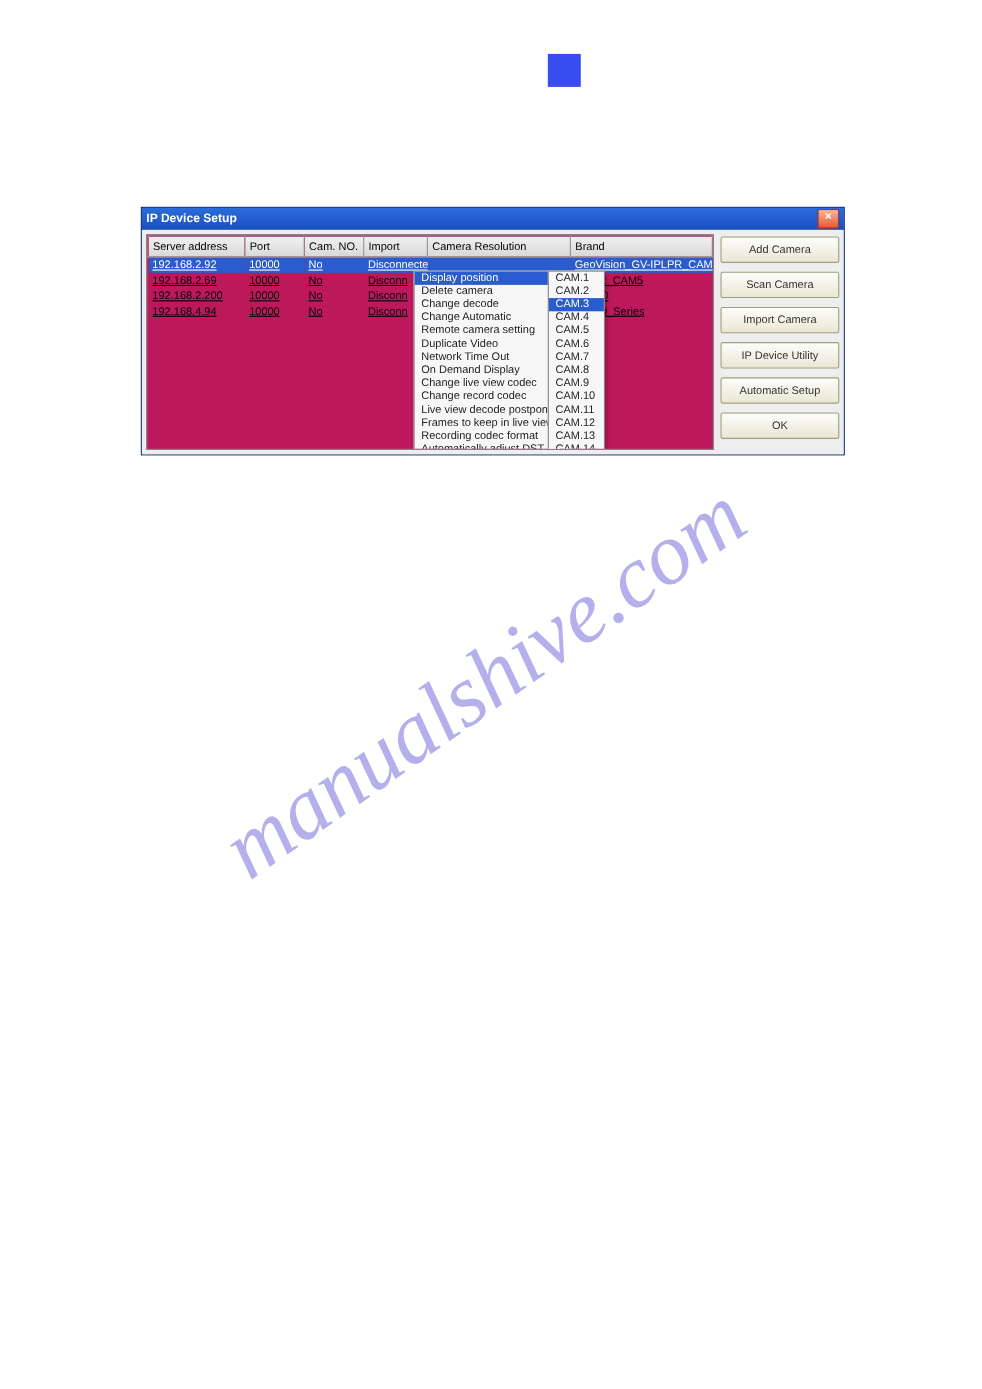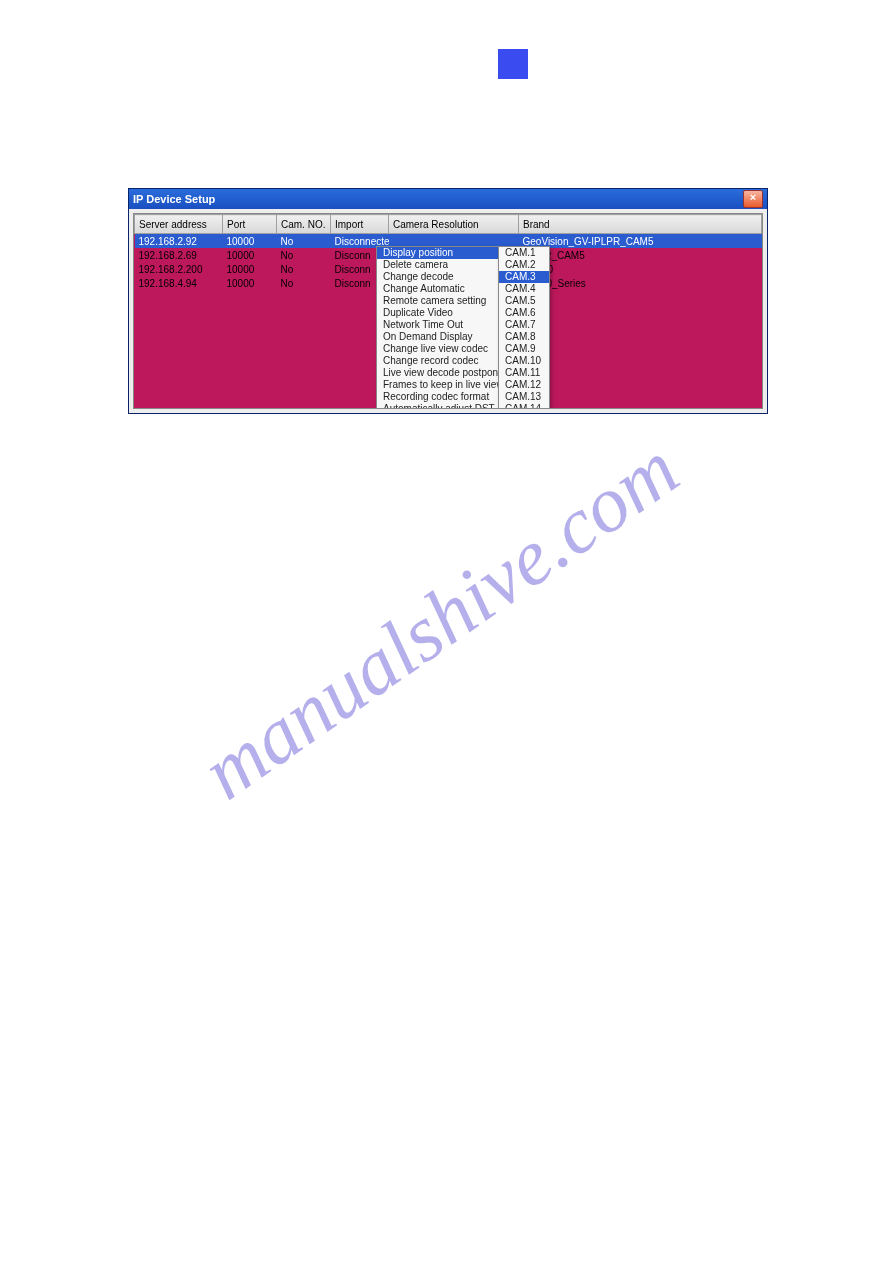--- a/index.html
+++ b/index.html
@@ -100,20 +100,21 @@
     font-weight: normal;
     height: 14px;
     white-space: nowrap;
     overflow: hidden;
   }
   table.grid td {
     padding: 1px 4px;
     white-space: nowrap;
     overflow: hidden;
     height: 12px;
+    text-decoration: underline;
   }
   tr.sel td {
     background: #2a5cd0;
     color: #fff;
   }
   .col-addr { width: 88px; }
   .col-port { width: 54px; }
   .col-cam  { width: 54px; }
   .col-stat { width: 58px; }
   .col-res  { width: 130px; }
@@ -325,14 +326,22 @@
           </div>
           <div class="menu-item">
             <span class="lbl">CAM.13</span>
           </div>
           <div class="menu-item">
             <span class="lbl">CAM.14</span>
           </div>
         </div>
     </div>
 
+    <div class="button-col">
+      <div class="win-btn">Add Camera</div>
+      <div class="win-btn">Scan Camera</div>
+      <div class="win-btn">Import Camera</div>
+      <div class="win-btn">IP Device Utility</div>
+      <div class="win-btn">Automatic Setup</div>
+      <div class="win-btn">OK</div>
+    </div>
   </div>
 </div>
 
 </body></html>

